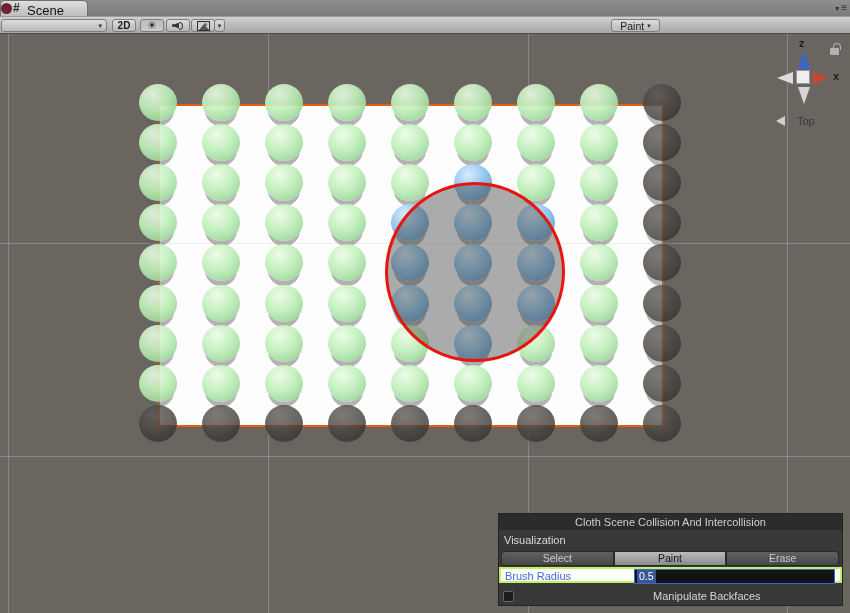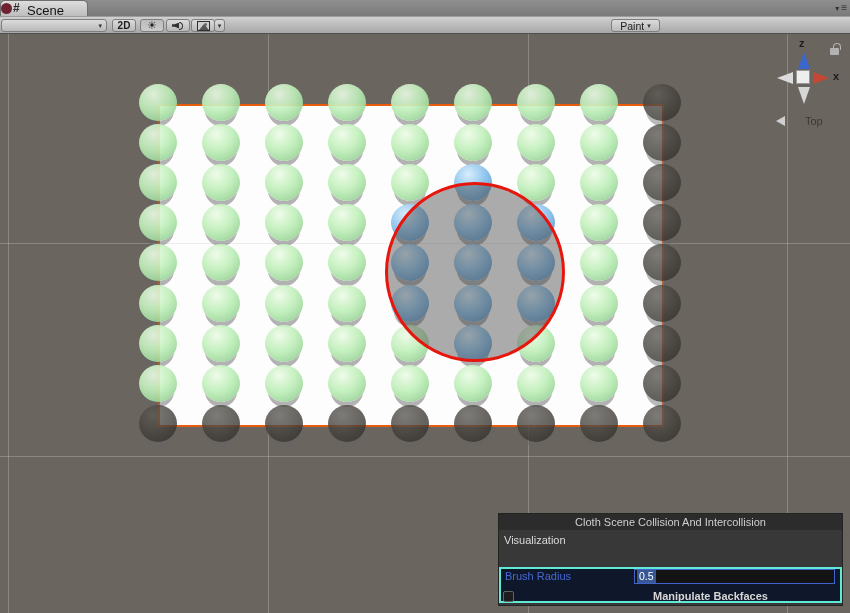--- a/index.html
+++ b/index.html
@@ -80,21 +80,21 @@
 
   
   .axis-label { position:absolute; font-size:11px; font-weight:bold; color:#1c1c1c; }
   .cone { position:absolute; width:0; height:0; }
   .cone-up    { left:798px; top:18px; border-left:6px solid transparent; border-right:6px solid transparent; border-bottom:17px solid #3b66cc; }
   .cone-right { left:813px; top:38px; border-top:6px solid transparent; border-bottom:6px solid transparent; border-left:16px solid #c64733; }
   .cone-left  { left:777px; top:38px; border-top:6px solid transparent; border-bottom:6px solid transparent; border-right:16px solid #dcdcdc; }
   .cone-down  { left:798px; top:53px; border-left:6px solid transparent; border-right:6px solid transparent; border-top:17px solid #d6d6d6; }
   .axis-cube { position:absolute; left:796px; top:36px; width:14px; height:14px;
                background:#eeeeee; border:1px solid #999; }
-  .view-toggle { position:absolute; left:776px; top:81px; display:flex; align-items:center; gap:20px; }
+  .view-toggle { position:absolute; left:776px; top:81px; display:flex; align-items:center; gap:12px; }
   .view-tri { width:0; height:0; border-top:5px solid transparent; border-bottom:5px solid transparent;
               border-right:9px solid #cfcfcf; }
   .view-label { font-size:11px; color:#3a3a3a; }
   .lock { position:absolute; left:830px; top:14px; width:9px; height:7px; background:#b3b3b3; border-radius:1px; }
   .lock::before { content:""; position:absolute; left:3px; top:-5px; width:6px; height:6px;
                   border:1.5px solid #b3b3b3; border-bottom:none; border-radius:4px 4px 0 0; }
 
   
   .panel { position:absolute; left:498px; top:513px; width:345px; height:93px;
            background:#383838; border:1px solid #242424; font-size:11px; }
@@ -103,30 +103,30 @@
   .viz-label { position:absolute; left:5px; top:20px; color:#dadada; }
   .viz-popup { position:absolute; left:75px; right:2px; top:18px; height:17px; background:#262626;
                color:#c0c0c0; font-size:10.5px; line-height:17px; padding-left:6px; }
   .viz-popup .pp-arrow { position:absolute; right:4px; top:0; color:#8a8a8a; font-size:7px; }
   .tab-row { position:absolute; left:2px; right:3px; top:37px; height:15px; display:flex; }
   .ptab { flex:1; border:1px solid #2a2a2a; font-size:10.5px; text-align:center; line-height:13px;
           background:linear-gradient(#616161,#474747); color:#cccccc; }
   .ptab.first { border-radius:4px 0 0 4px; }
   .ptab.last { border-radius:0 4px 4px 0; }
   .ptab.active { background:linear-gradient(#bababa,#8b8b8b); color:#141414; }
-  .brush-row { position:absolute; left:0px; right:0px; top:53px; height:36px;
-               background:#0f172a; border:2px solid #5eead4; }
+  .brush-row { position:absolute; left:0px; right:0px; top:53px; height:16px;
+               background:#ffffff; border:2px solid #bef264; }
   .brush-label { position:absolute; left:4px; top:1px; color:var(--accent-blue,#4569d4); }
   .brush-input { position:absolute; left:133px; width:201px; top:0px; height:15px;
                  background:#131313; border:1px solid #3f63cf; display:flex; align-items:center; }
   .brush-sel { background:var(--selection,#3a5795); color:#fff; font-size:10.5px;
                margin-left:2px; padding:0 2px; line-height:13px; }
   .backface-check { position:absolute; left:4px; top:77px; width:11px; height:11px;
                     background:#1d1d1d; border:1px solid #646464; border-radius:2px; }
-  .backface-label { position:absolute; left:154px; top:76px; color:#d6d6d6;font-weight:bold; }
+  .backface-label { position:absolute; left:154px; top:76px; color:#d6d6d6; }
 </style>
 </head>
 <body>
 
 <div class="tabbar">
   <div class="scene-tab">
     <span class="tab-dot"></span>
     <span class="tab-grid-icon">#</span>
     <span class="tab-label">Scene</span>
   </div>
@@ -265,20 +265,25 @@
   <div class="axis-label" style="left:833px; top:36px;">x</div>
   <div class="lock"></div>
   <div class="view-toggle">
     <span class="view-tri"></span>
     <span class="view-label">Top</span>
   </div>
 
   <div class="panel" style="left:498px; top:479px;">
     <div class="panel-title">Cloth Scene Collision And Intercollision</div>
     <div class="viz-label">Visualization</div>
+    <div class="tab-row">
+      <div class="ptab first">Select</div>
+      <div class="ptab active">Paint</div>
+      <div class="ptab last">Erase</div>
+    </div>
     <div class="brush-row">
       <div class="brush-label">Brush Radius</div>
       <div class="brush-input">
         <span class="brush-sel">0.5</span>
       </div>
     </div>
     <div class="backface-check"></div>
     <div class="backface-label">Manipulate Backfaces</div>
   </div>
 </div>

